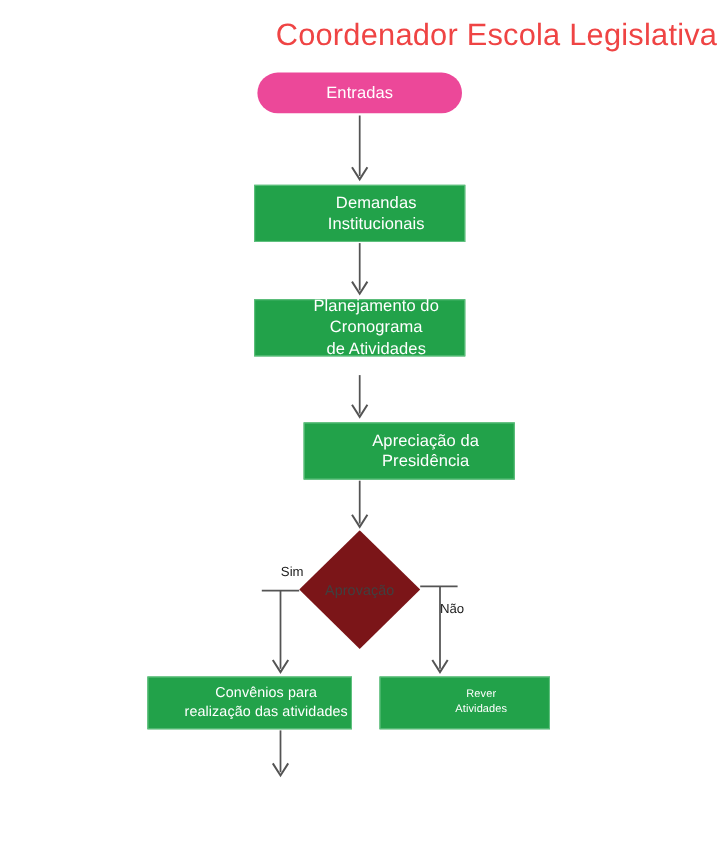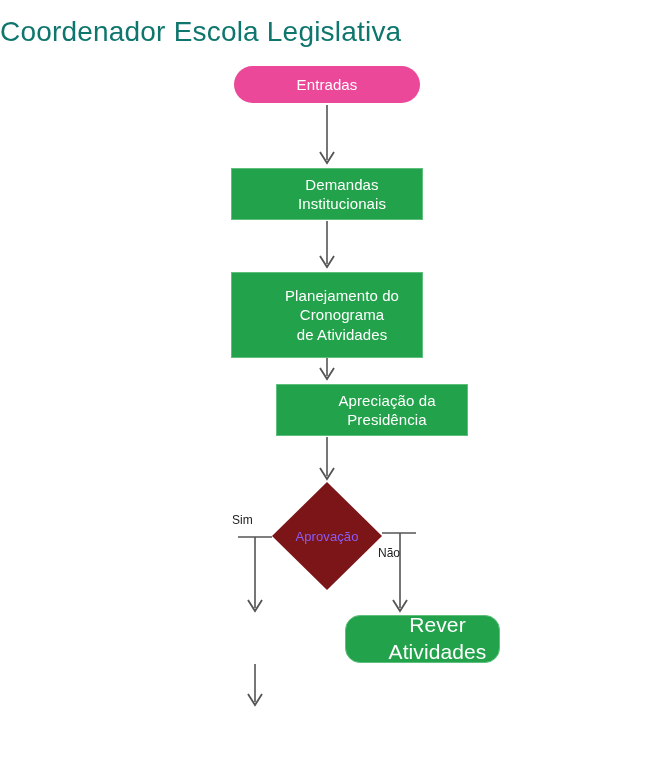--- a/index.html
+++ b/index.html
@@ -31,47 +31,47 @@
     color: #ffffff;
     line-height: 1.28;
     white-space: pre-line;
     letter-spacing: 0.1px;
   }
   .title {
     position: absolute;
     left: 0;
     top: 16px;
     width: 652px;
-    text-align: left;
+    text-align: right;
     font-size: 28px;
-    color: #0f766e;
+    color: #ef4444;
     letter-spacing: 0.2px;
     font-weight: 400;
   }
   
   .pill {
     left: 234px;
     top: 66px;
     width: 186px;
     height: 37px;
     background: #ec4899;
     border-radius: 19px;
     font-size: 15px;
   }
   
   .proc {
     background: #22a24a;
     border: 1px solid #5fc07e;
     padding-left: 30px;
   }
   .proc-1 { left: 231px; top: 168px; width: 192px; height: 52px; font-size: 15px; }
-  .proc-2 { left: 231px; top: 272px; width: 192px; height: 86px; font-size: 15px; }
+  .proc-2 { left: 231px; top: 272px; width: 192px; height: 52px; font-size: 15px; }
   .proc-3 { left: 231px; top: 384px; width: 192px; height: 52px; font-size: 15px; margin-left: 45px; }
   .proc-4 { left: 134px; top: 615px; width: 186px; height: 48px; font-size: 13px; }
-  .proc-5 { left: 345px; top: 615px; width: 155px; height: 48px; font-size: 21px; border-radius: 15px; }
+  .proc-5 { left: 345px; top: 615px; width: 155px; height: 48px; font-size: 10px; }
   .proc-6 { left: 134px; top: 710px; width: 186px; height: 45px; font-size: 12px; }
   
   .diamond-wrap {
     position: absolute;
     left: 272px;
     top: 482px;
     width: 110px;
     height: 108px;
   }
   .diamond-shape {
@@ -82,30 +82,30 @@
   }
   .diamond-label {
     position: absolute;
     left: -8px;
     top: 0;
     width: 126px;
     height: 108px;
     display: flex;
     align-items: center;
     justify-content: center;
-    color: #8b5cf6;
+    color: #404040;
     font-size: 13px;
     text-align: center;
     letter-spacing: 0.1px;
   }
   .branch-label {
     position: absolute;
     font-size: 12px;
     color: #1b1b1b;
-    text-align: left;
+    text-align: right;
     width: 44px;
   }
   .lbl-sim { left: 232px; top: 513px; }
   .lbl-nao { left: 378px; top: 509px; margin-top: 37px; }
   svg.edges {
     position: absolute;
     left: 0; top: 0;
     width: 652px;
     height: 773px;
     pointer-events: none;
@@ -161,18 +161,20 @@
   <div class="diamond-wrap">
     <svg class="diamond-shape" viewBox="0 0 110 108" xmlns="http://www.w3.org/2000/svg">
       <polygon points="55,0 110,54 55,108 0,54" fill="#7b1518"></polygon>
     </svg>
     <div class="diamond-label">Aprovação</div>
   </div>
 
   <div class="branch-label lbl-sim">Sim</div>
   <div class="branch-label lbl-nao">Não</div>
 
+  <div class="node proc proc-4">Convênios para
+realização das atividades</div>
 
   <div class="node proc proc-5">Rever
 Atividades</div>
 
 
 </div>
 
 </body></html>

